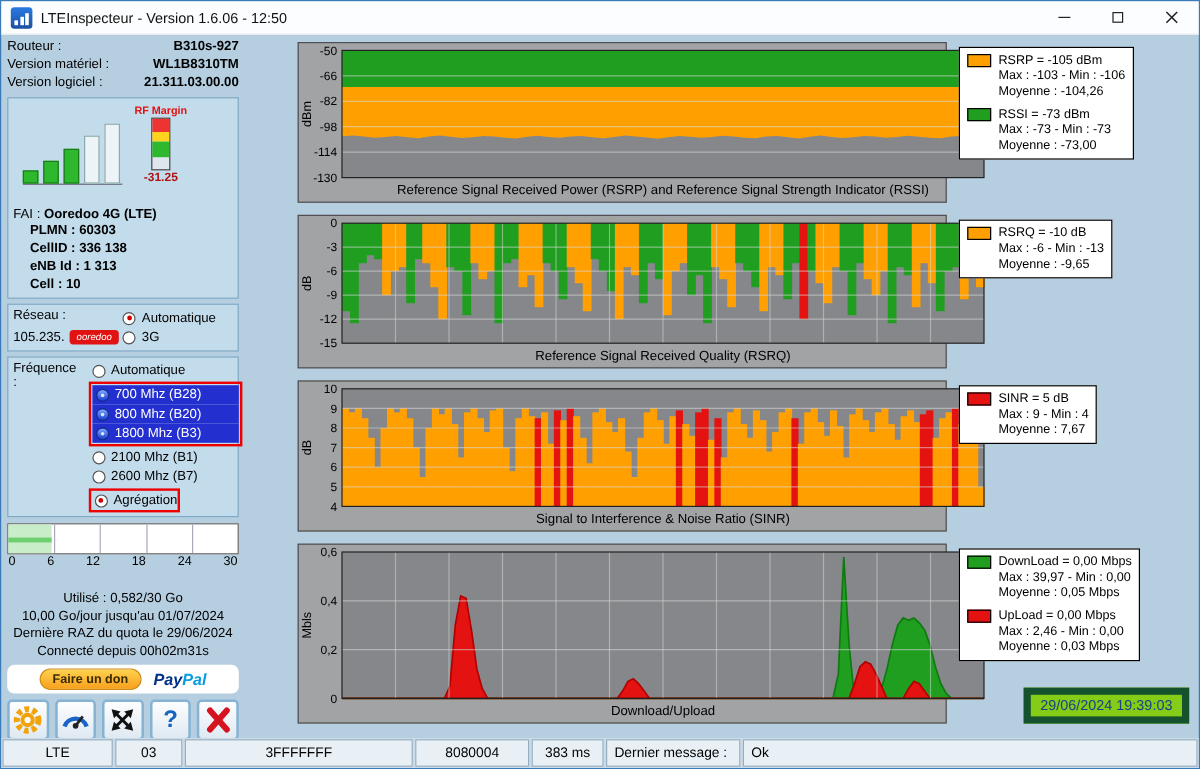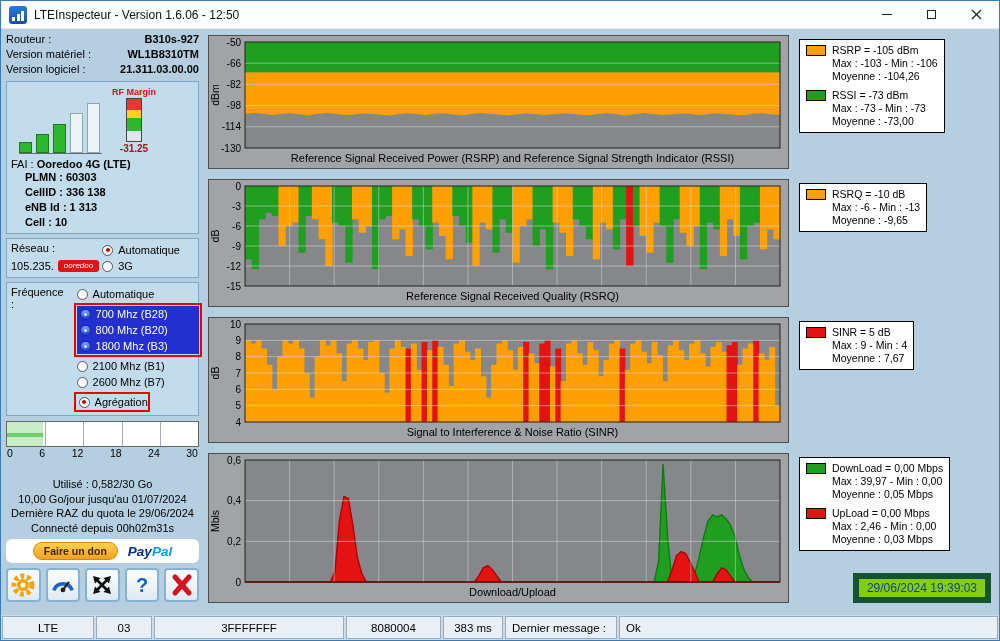--- a/index.html
+++ b/index.html
@@ -11,40 +11,40 @@
   .app-icon { width:18px; height:18px; margin:0 7px 0 8px; border-radius:3px; background:linear-gradient(#2a7ae2,#1b4f9e); display:flex; align-items:flex-end; justify-content:center; gap:1.5px; padding:2.5px; }
   .app-icon i { display:block; width:3px; background:#fff; }
   .app-icon i:nth-child(1){height:4px;} .app-icon i:nth-child(2){height:7px;} .app-icon i:nth-child(3){height:10px;}
   .title-text { font-size:12px; color:#111; }
   .win-controls { margin-left:auto; display:flex; height:100%; }
   .win-btn { width:45px; height:100%; display:flex; align-items:center; justify-content:center; }
   .icon-min { width:10px; height:1.5px; background:#222; display:block; }
   .icon-max { width:9px; height:9px; border:1.2px solid #222; display:block; }
 
   
-  .body { flex:1; display:flex; min-height:0; }
+  .body { flex:1; display:flex; min-height:0;gap:40px; }
 
   
   .sidebar { width:203px; flex:0 0 203px; padding:3px 5px 0 5px; font-size:11px; color:#000; overflow:hidden; }
   .info-row { display:flex; justify-content:space-between; line-height:15px; }
   .info-row .val { font-weight:bold; }
   .groupbox { background:#c3dcec; border:1px solid #7fa8c4; margin-top:4px; padding:3px 4px; }
   .sig-rf { display:flex; align-items:flex-end; gap:10px; padding:2px 2px 0 8px; }
   .sigbars { display:flex; align-items:flex-end; gap:4px; border-bottom:1px solid #667; padding:0 2px 0 0; height:52px; }
   .sigbar { width:13px; background:#eef3f7; border:1px solid #8aa; }
   .sigbar.on { background:#2eb82e; border-color:#1b7a1b; }
   .sigbar:nth-child(1){height:11px;} .sigbar:nth-child(2){height:19px;} .sigbar:nth-child(3){height:29px;}
   .sigbar:nth-child(4){height:40px;} .sigbar:nth-child(5){height:50px;}
   .rfbox { display:flex; flex-direction:column; align-items:center; }
   .rf-label { color:#e01212; font-size:9px; font-weight:bold; }
   .rf-gauge { width:16px; height:44px; border:1px solid #444; background:#dfe7ee; display:flex; flex-direction:column; margin:1px 0; }
   .rf-gauge i { display:block; width:100%; }
   .rf-r { height:11px; background:#e33; } .rf-y { height:8px; background:#ffd21e; } .rf-g { height:13px; background:#2eb82e; }
   .rf-val { color:#b01010; font-weight:bold; font-size:10px; }
-  .fai-row { margin-top:4px; }
+  .fai-row { margin-top:19px; }
   .fai-row b { font-weight:bold; }
   .cell-lines div { font-weight:bold; line-height:15px; padding-left:14px; }
 
   .net-grid { display:flex; }
   .net-left { flex:1; }
   .net-opts { width:105px; }
   .opt-row { display:flex; align-items:center; gap:5px; line-height:16px; padding:0 3px; }
   .radio { width:11px; height:11px; border-radius:50%; background:#fff; border:1px solid #555; display:inline-block; position:relative; flex:0 0 11px; }
   .radio.checked::after { content:""; position:absolute; inset:2.5px; border-radius:50%; background:#c00; }
   .net-val { display:flex; align-items:center; gap:4px; margin-top:6px; }

